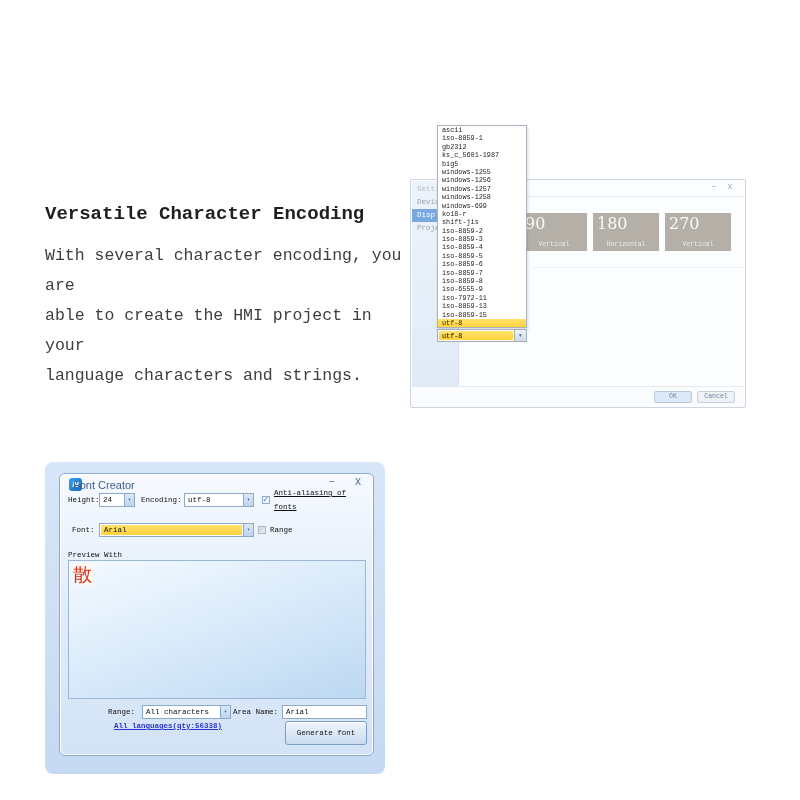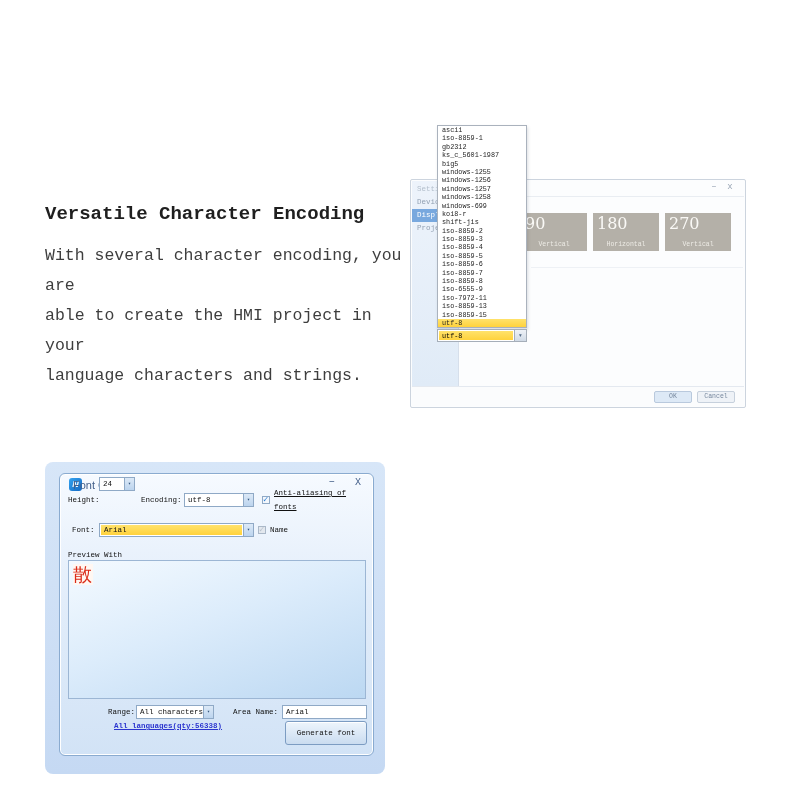--- a/index.html
+++ b/index.html
@@ -185,21 +185,21 @@
 
   <div class="shot-fontcreator">
     <div class="fc-dialog">
 
       <span class="fc-icon">N</span>
       <span class="fc-title">Font Creator</span>
       <span class="fc-min">–</span>
       <span class="fc-close">X</span>
 
       <span class="fc-label" style="left:8px; top:19px;">Height:</span>
-      <div class="fc-combo" style="left:39px; top:3px; width:36px;">
+      <div class="fc-combo" style="left:39px; top:19px; width:36px;">
         <span class="fc-combo-value">24</span>
         <span class="fc-combo-btn">▾</span>
       </div>
       <span class="fc-label" style="left:81px; top:19px;">Encoding:</span>
       <div class="fc-combo" style="left:124px; top:19px; width:70px;">
         <span class="fc-combo-value">utf-8</span>
         <span class="fc-combo-btn">▾</span>
       </div>
       <span class="fc-check" style="left:202px; top:22px;">
         <span class="mark">✓</span>
@@ -207,29 +207,29 @@
       <span class="fc-label" style="left:214px; top:12px;text-decoration:underline;">Anti-aliasing of fonts</span>
 
       <span class="fc-label" style="left:12px; top:49px;">Font:</span>
       <div class="fc-combo" style="left:39px; top:49px; width:155px;">
         <span class="fc-combo-value hl">Arial</span>
         <span class="fc-combo-btn">▾</span>
       </div>
       <span class="fc-check disabled" style="left:198px; top:52px;">
         <span class="mark">✓</span>
       </span>
-      <span class="fc-label" style="left:210px; top:49px;">Name</span>
+      <span class="fc-label" style="left:210px; top:49px;">Range</span>
 
       <span class="fc-label" style="left:8px; top:74px;">Preview With</span>
       <div class="fc-preview">
         <span class="fc-preview-char">散</span>
       </div>
 
       <span class="fc-label" style="left:48px; top:231px;">Range:</span>
-      <div class="fc-combo" style="left:76px; top:231px; width:78px;">
+      <div class="fc-combo" style="left:82px; top:231px; width:89px;">
         <span class="fc-combo-value">All characters</span>
         <span class="fc-combo-btn">▾</span>
       </div>
       <span class="fc-label" style="left:173px; top:231px;">Area Name:</span>
       <input class="fc-input" style="left: 222px; top: 231px; width: 85px;" value="Arial">
 
       <span class="fc-link">All languages(qty:56338)</span>
       <button class="fc-generate">Generate font</button>
     </div>
   </div>

